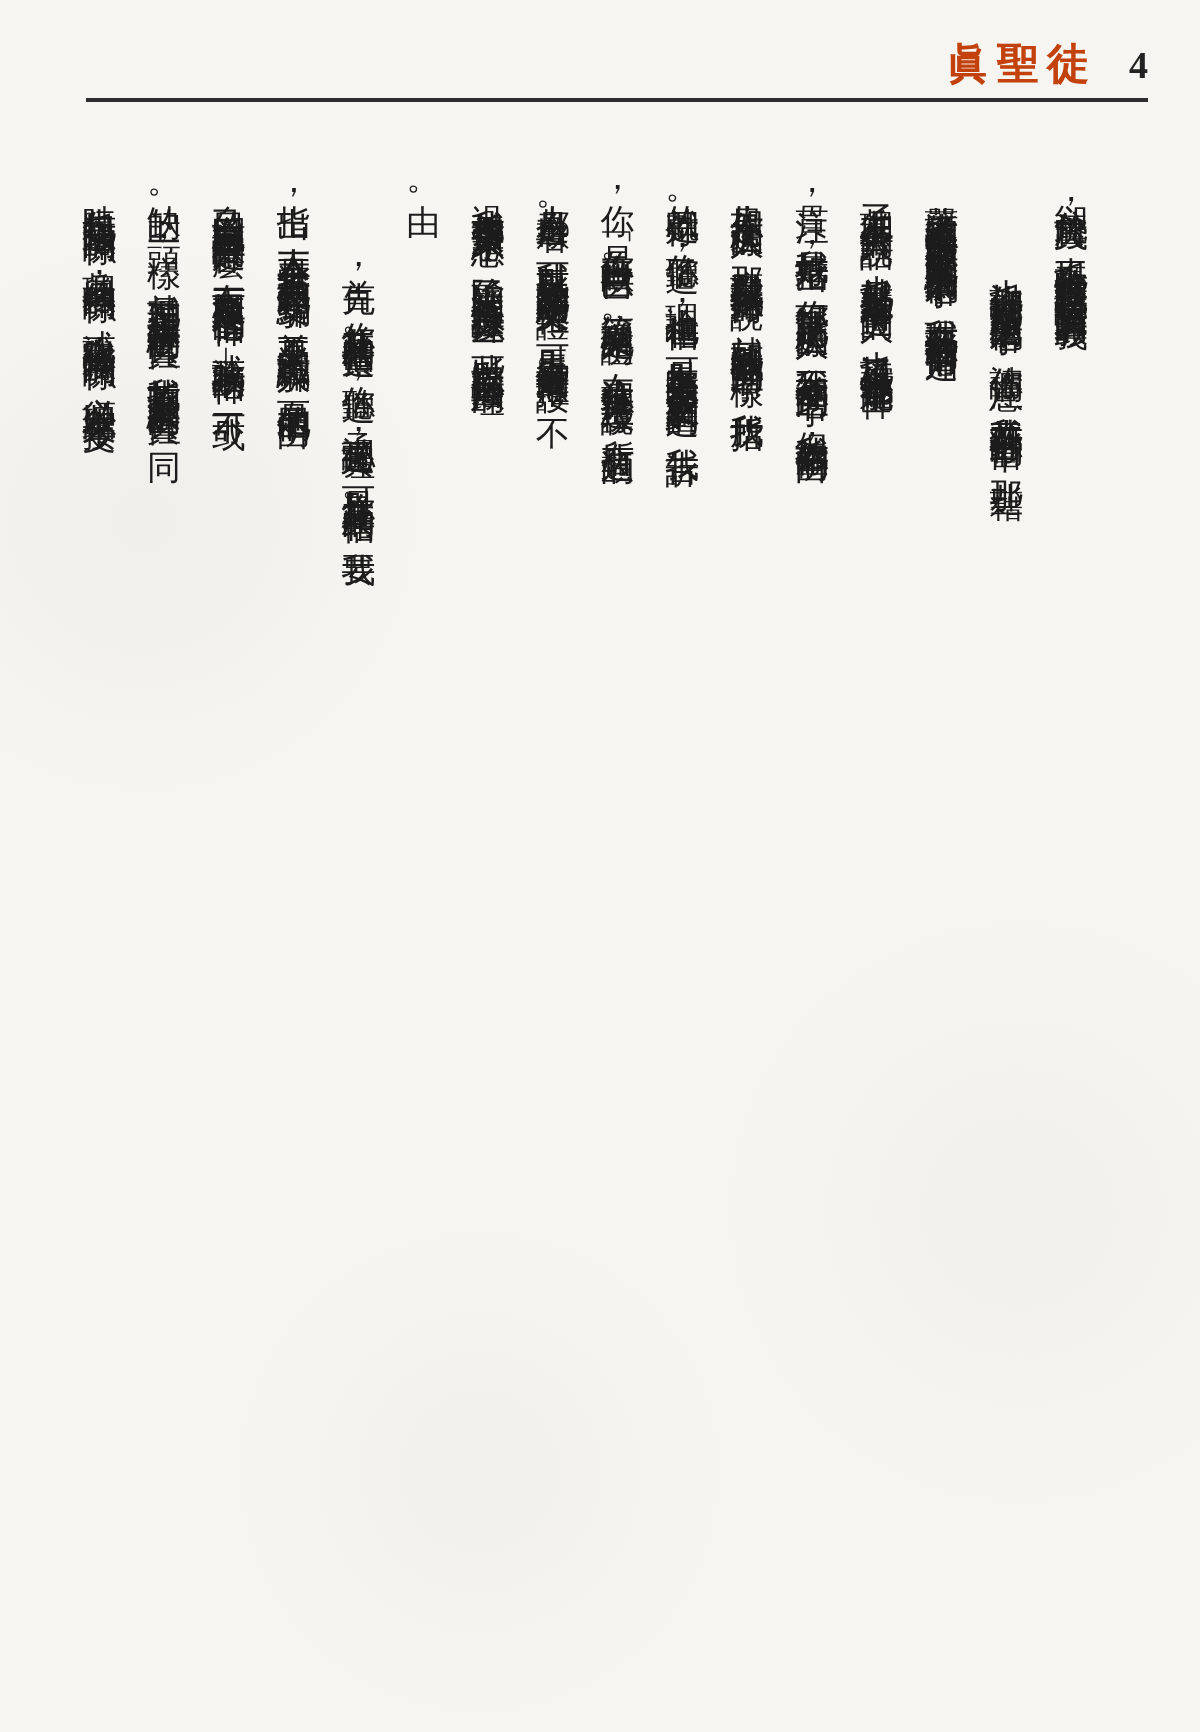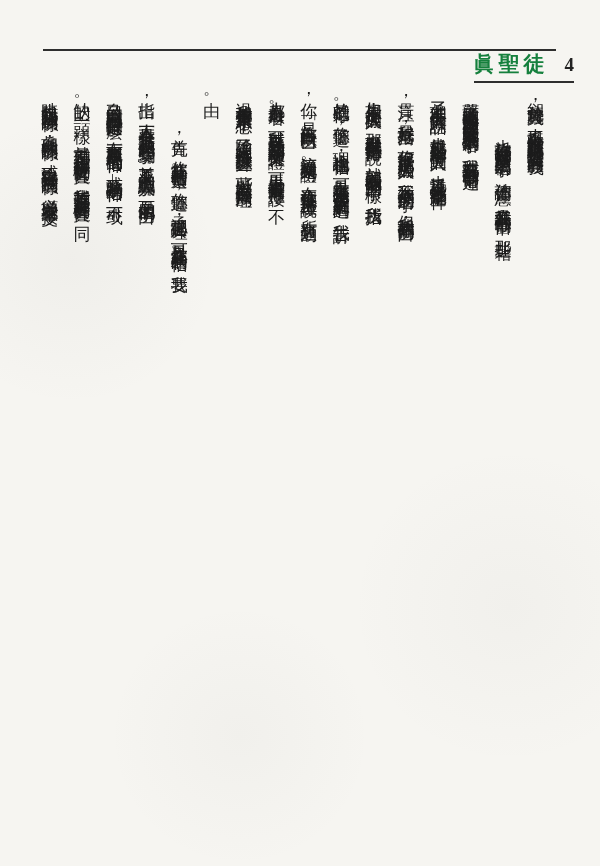--- a/index.html
+++ b/index.html
@@ -38,22 +38,21 @@
     display: inline-flex;
     align-items: baseline;
     gap: 16px;
     padding-bottom: 3px;
     border-bottom: 2px solid #2e2e2e;
   }
   .head-title {
     font-size: 21px;
     font-weight: bold;
     letter-spacing: 4px;
-    color: #15803d;
-    margin-top: 32px;
+    color: #c2410c;
   }
   .head-page {
     font-size: 19px;
     font-weight: bold;
     color: #222;
   }
   .head-rule {
     position: absolute;
     top: 49px;
     left: 43px;

